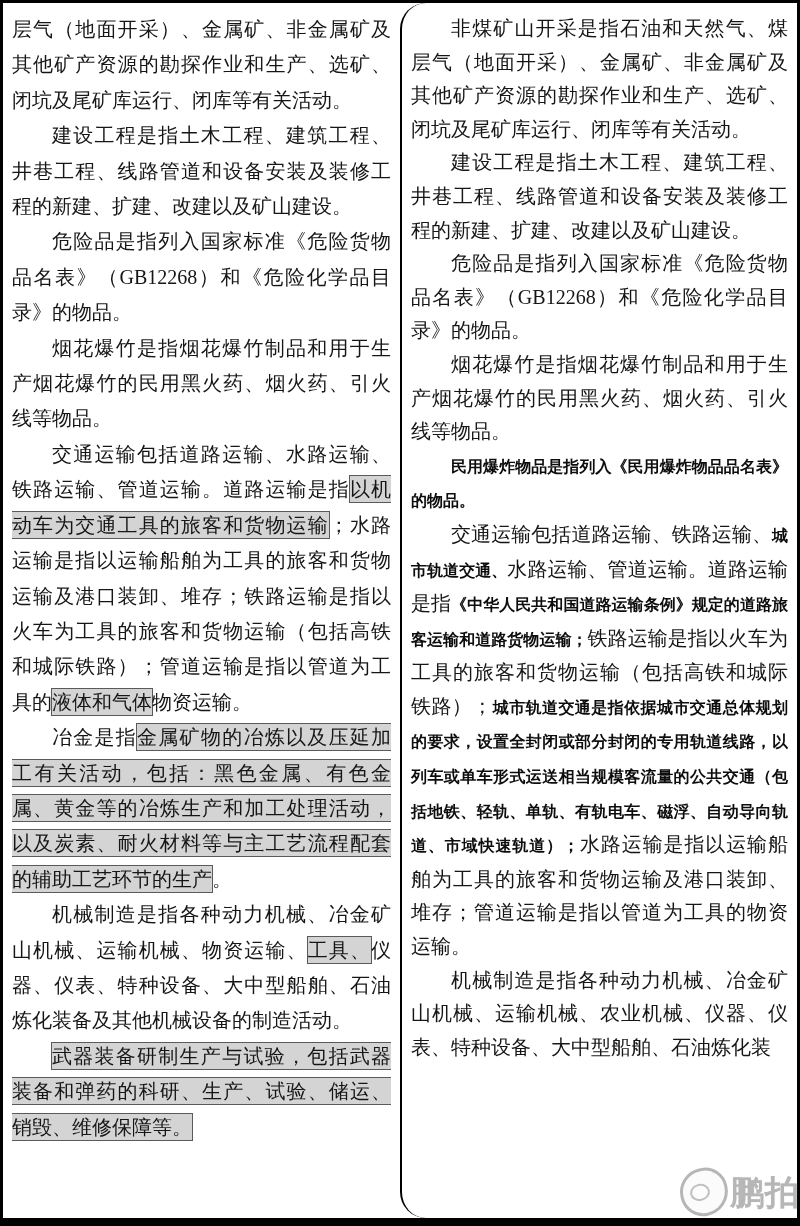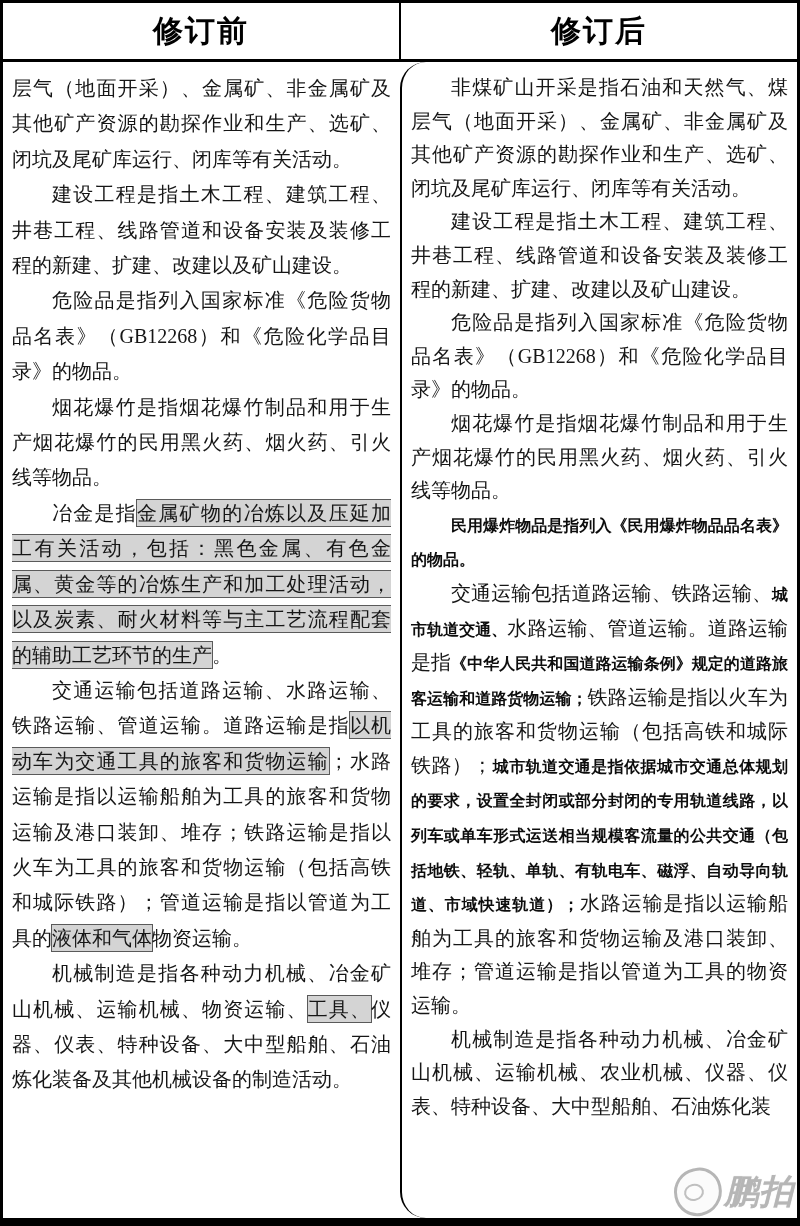--- a/index.html
+++ b/index.html
@@ -60,25 +60,24 @@
     padding:2px 0;
   }
   .bold{
     font-family:Liberation Serif, serif;
     font-weight:700;
     font-size:16px;
     color:#0d0d0d;
   }
   .watermark{
     position:absolute;
-    right:6px;bottom:10px;
-    display:flex;align-items:center;
+    right:0;bottom:10px;
+    display:flex;align-items:flex-end;
     opacity:.72;
     pointer-events:none;
-    font-style:italic;
   }
   .wm-logo{
     display:inline-block;
     width:42px;height:42px;
     border:3px solid #9b9b9b;
     border-radius:50% 46% 52% 48%;
     background:rgba(245,245,245,.55);
     transform:rotate(-12deg);
     margin-right:2px;
     position:relative;
@@ -98,33 +97,30 @@
     color:#9a9a9a;
     text-shadow:0 0 1px #c9c9c9;
     letter-spacing:1px;
   }
 </style>
 </head>
 <body>
 
 <div class="page">
   <div class="table">
-    <div class="header-row">
-      <div class="header-cell">修订前</div>
-      <div class="header-cell right">修订后</div>
-    </div>
     <div class="body-row">
       <div class="cell before">
           <p class="para noindent"><span>层气（地面开采）、金属矿、非金属矿及其他矿产资源的勘探作业和生产、选矿、闭坑及尾矿库运行、闭库等有关活动。</span></p>
           <p class="para"><span>建设工程是指土木工程、建筑工程、井巷工程、线路管道和设备安装及装修工程的新建、扩建、改建以及矿山建设。</span></p>
           <p class="para"><span>危险品是指列入国家标准《危险货物品名表》（GB12268）和《危险化学品目录》的物品。</span></p>
           <p class="para"><span>烟花爆竹是指烟花爆竹制品和用于生产烟花爆竹的民用黑火药、烟火药、引火线等物品。</span></p>
+          <p class="para"><span>交通运输包括道路运输、水路运输、铁路运输、管道运输。道路运输是指</span><span class="hl">以机动车为交通工具的旅客和货物运输</span><span>；水路运输是指以运输船舶为工具的旅客和货物运输及港口装卸、堆存；铁路运输是指以火车为工具的旅客和货物运输（包括高铁和城际铁路）；管道运输是指以管道为工具的</span><span class="hl">液体和气体</span><span>物资运输。</span></p>
           <p class="para"><span>冶金是指</span><span class="hl">金属矿物的冶炼以及压延加工有关活动，包括：黑色金属、有色金属、黄金等的冶炼生产和加工处理活动，以及炭素、耐火材料等与主工艺流程配套的辅助工艺环节的生产</span><span>。</span></p>
-          <p class="para"><span>交通运输包括道路运输、水路运输、铁路运输、管道运输。道路运输是指</span><span class="hl">以机动车为交通工具的旅客和货物运输</span><span>；水路运输是指以运输船舶为工具的旅客和货物运输及港口装卸、堆存；铁路运输是指以火车为工具的旅客和货物运输（包括高铁和城际铁路）；管道运输是指以管道为工具的</span><span class="hl">液体和气体</span><span>物资运输。</span></p>
           <p class="para"><span>机械制造是指各种动力机械、冶金矿山机械、运输机械、物资运输、</span><span class="hl">工具、</span><span>仪器、仪表、特种设备、大中型船舶、石油炼化装备及其他机械设备的制造活动。</span></p>
+          <p class="para"><span class="hl">武器装备研制生产与试验，包括武器装备和弹药的科研、生产、试验、储运、销毁、维修保障等。</span></p>
         </div>
       <div class="cell after">
           <p class="para"><span>非煤矿山开采是指石油和天然气、煤层气（地面开采）、金属矿、非金属矿及其他矿产资源的勘探作业和生产、选矿、闭坑及尾矿库运行、闭库等有关活动。</span></p>
           <p class="para"><span>建设工程是指土木工程、建筑工程、井巷工程、线路管道和设备安装及装修工程的新建、扩建、改建以及矿山建设。</span></p>
           <p class="para"><span>危险品是指列入国家标准《危险货物品名表》（GB12268）和《危险化学品目录》的物品。</span></p>
           <p class="para"><span>烟花爆竹是指烟花爆竹制品和用于生产烟花爆竹的民用黑火药、烟火药、引火线等物品。</span></p>
           <p class="para"><span class="bold">民用爆炸物品是指列入《民用爆炸物品品名表》的物品。</span></p>
           <p class="para"><span>交通运输包括道路运输、铁路运输、</span><span class="bold">城市轨道交通、</span><span>水路运输、管道运输。道路运输是指</span><span class="bold">《中华人民共和国道路运输条例》规定的道路旅客运输和道路货物运输；</span><span>铁路运输是指以火车为工具的旅客和货物运输（包括高铁和城际铁路）；</span><span class="bold">城市轨道交通是指依据城市交通总体规划的要求，设置全封闭或部分封闭的专用轨道线路，以列车或单车形式运送相当规模客流量的公共交通（包括地铁、轻轨、单轨、有轨电车、磁浮、自动导向轨道、市域快速轨道）；</span><span>水路运输是指以运输船舶为工具的旅客和货物运输及港口装卸、堆存；管道运输是指以管道为工具的物资运输。</span></p>
           <p class="para"><span>机械制造是指各种动力机械、冶金矿山机械、运输机械、农业机械、仪器、仪表、特种设备、大中型船舶、石油炼化装</span></p>
         </div>

